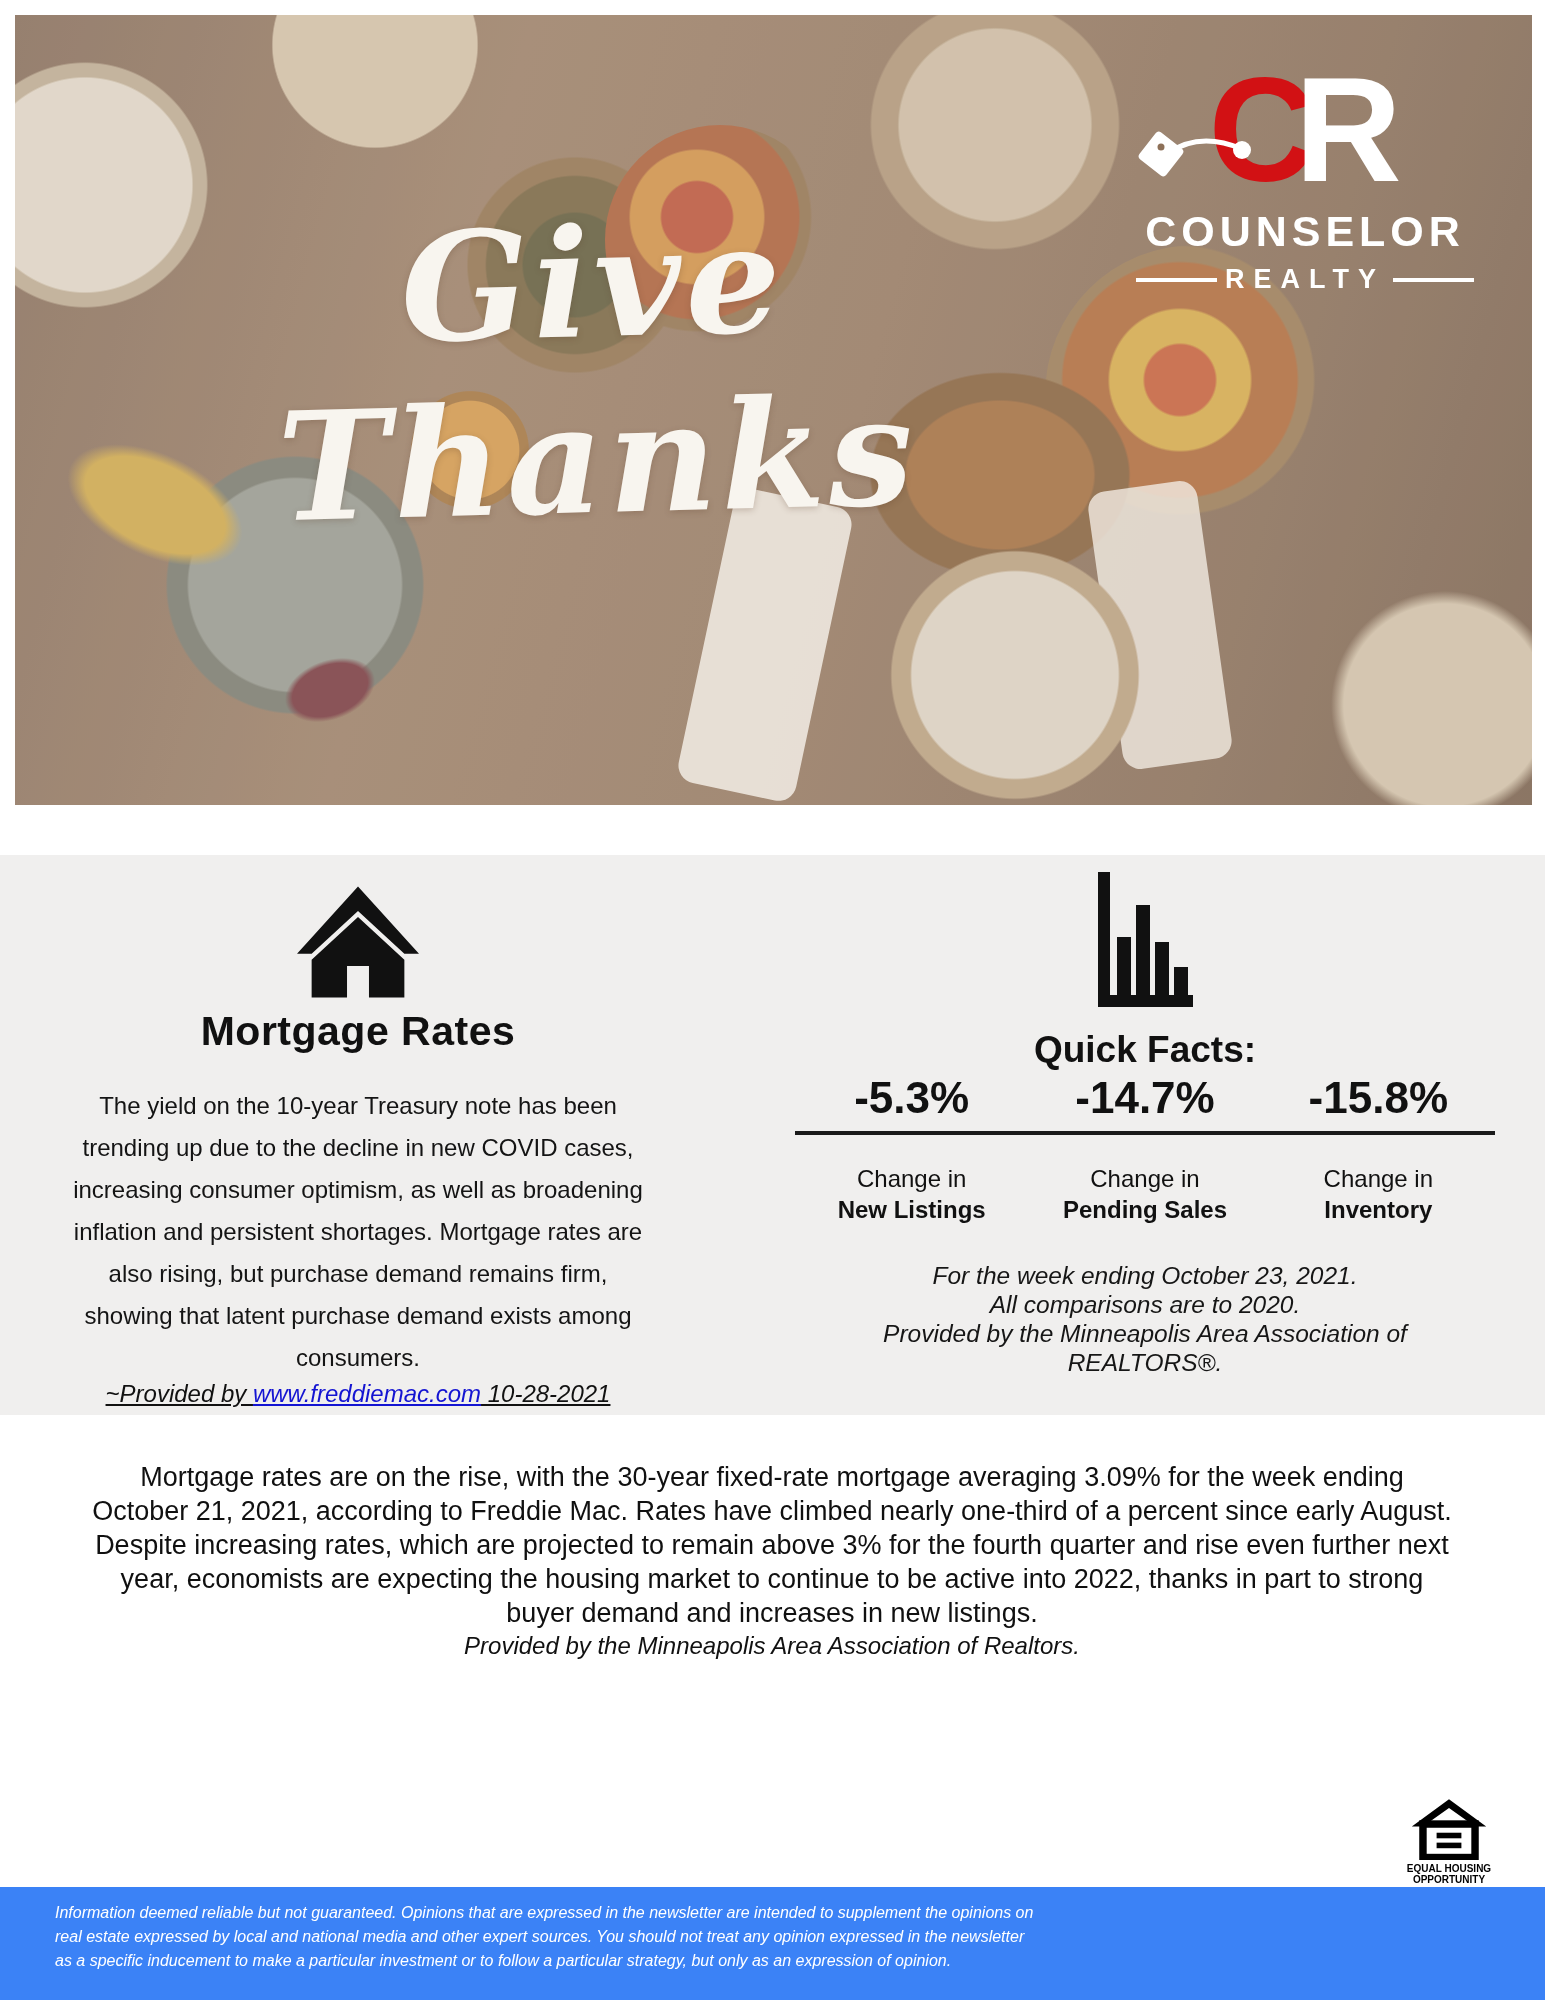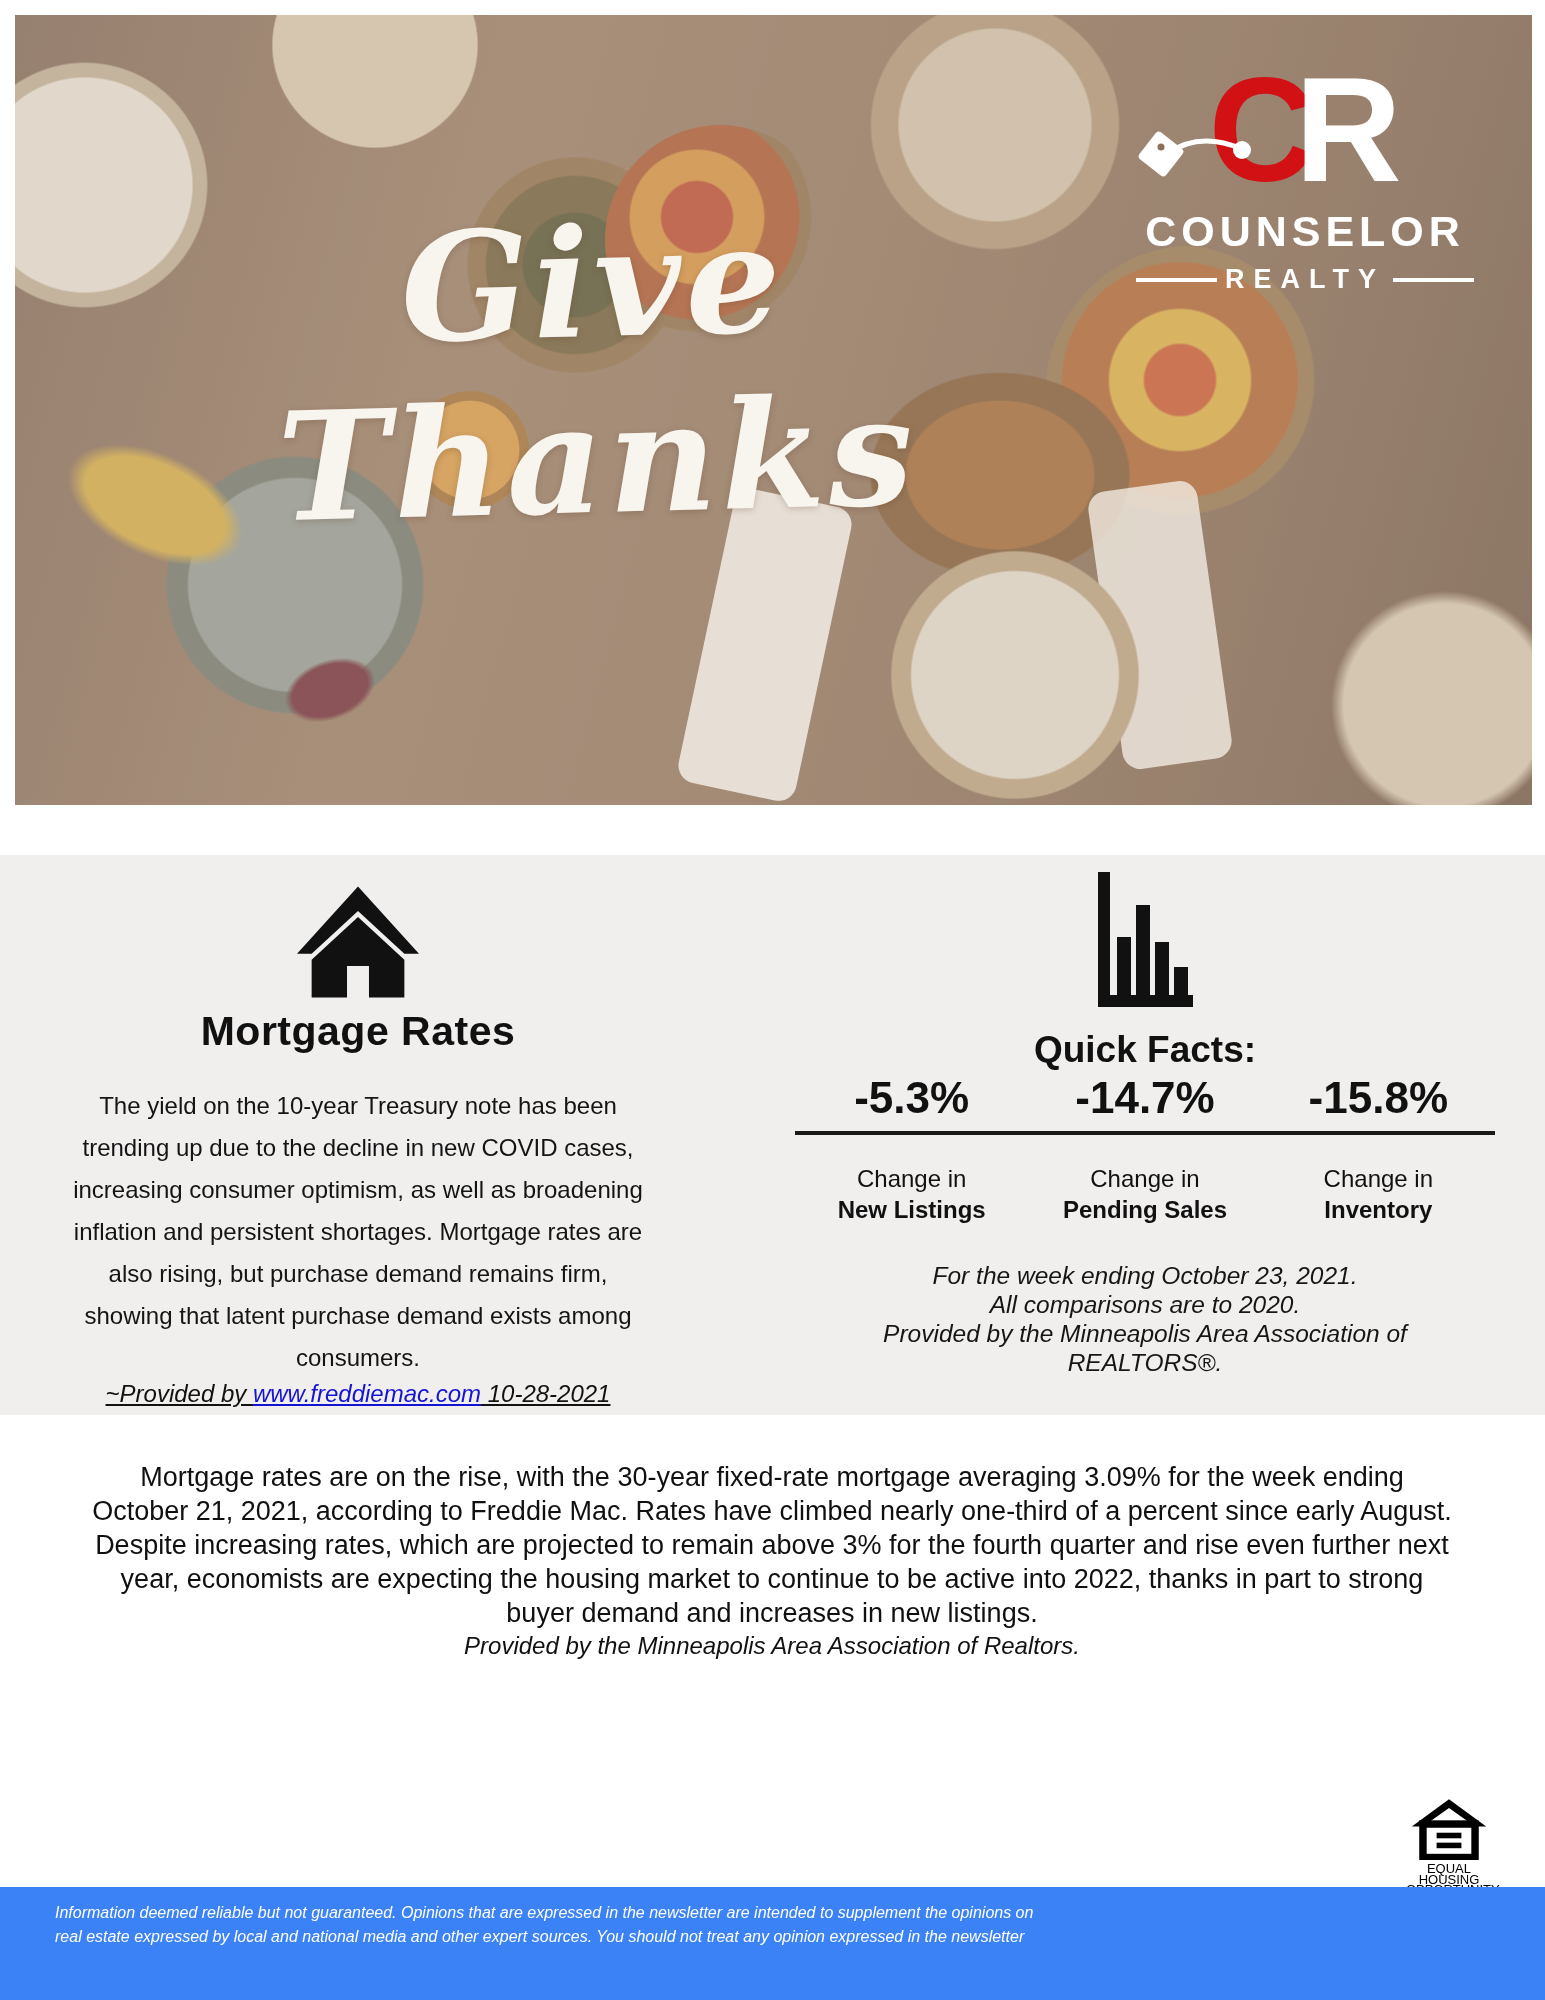--- a/index.html
+++ b/index.html
@@ -50,21 +50,21 @@
   .stat-label b{font-size:24px;}
   .qf-note{font-size:24.5px;font-style:italic;line-height:29px;margin-top:36px;color:#161616;}
 
   
   .update{position:absolute;left:92px;top:1460px;width:1360px;text-align:center;}
   .update-body{font-size:27px;line-height:34px;color:#101010;}
   .update-src{font-size:24px;font-style:italic;margin-top:2px;}
 
   
   .eho{position:absolute;left:1406px;top:1798px;width:86px;text-align:center;}
-  .eho-txt{font-size:13px;font-weight:normal;line-height:10.5px;letter-spacing:0px;color:#000;}
+  .eho-txt{font-size:10px;font-weight:bold;line-height:10.5px;letter-spacing:0px;color:#000;}
   .redbar{position:absolute;left:0;top:1887px;width:1545px;height:113px;background:#3b82f6;}
   .disclaimer{padding:14px 0 0 55px;color:#ffffff;font-style:italic;font-size:16px;line-height:24px;}
 </style>
 </head>
 <body>
 
 <div class="page">
 
   <div class="hero">
 
@@ -180,16 +180,17 @@
       <rect x="22" y="36" width="20" height="4.5" fill="#000"></rect>
     </svg>
     <div class="eho-txt">EQUAL HOUSING</div>
     <div class="eho-txt">OPPORTUNITY</div>
   </div>
 
   <div class="redbar">
     <div class="disclaimer">
       <div>Information deemed reliable but not guaranteed. Opinions that are expressed in the newsletter are intended to supplement the opinions on</div>
       <div>real estate expressed by local and national media and other expert sources. You should not treat any opinion expressed in the newsletter</div>
+      <div>as a specific inducement to make a particular investment or to follow a particular strategy, but only as an expression of opinion.</div>
     </div>
   </div>
 
 </div>
 
 </body></html>

